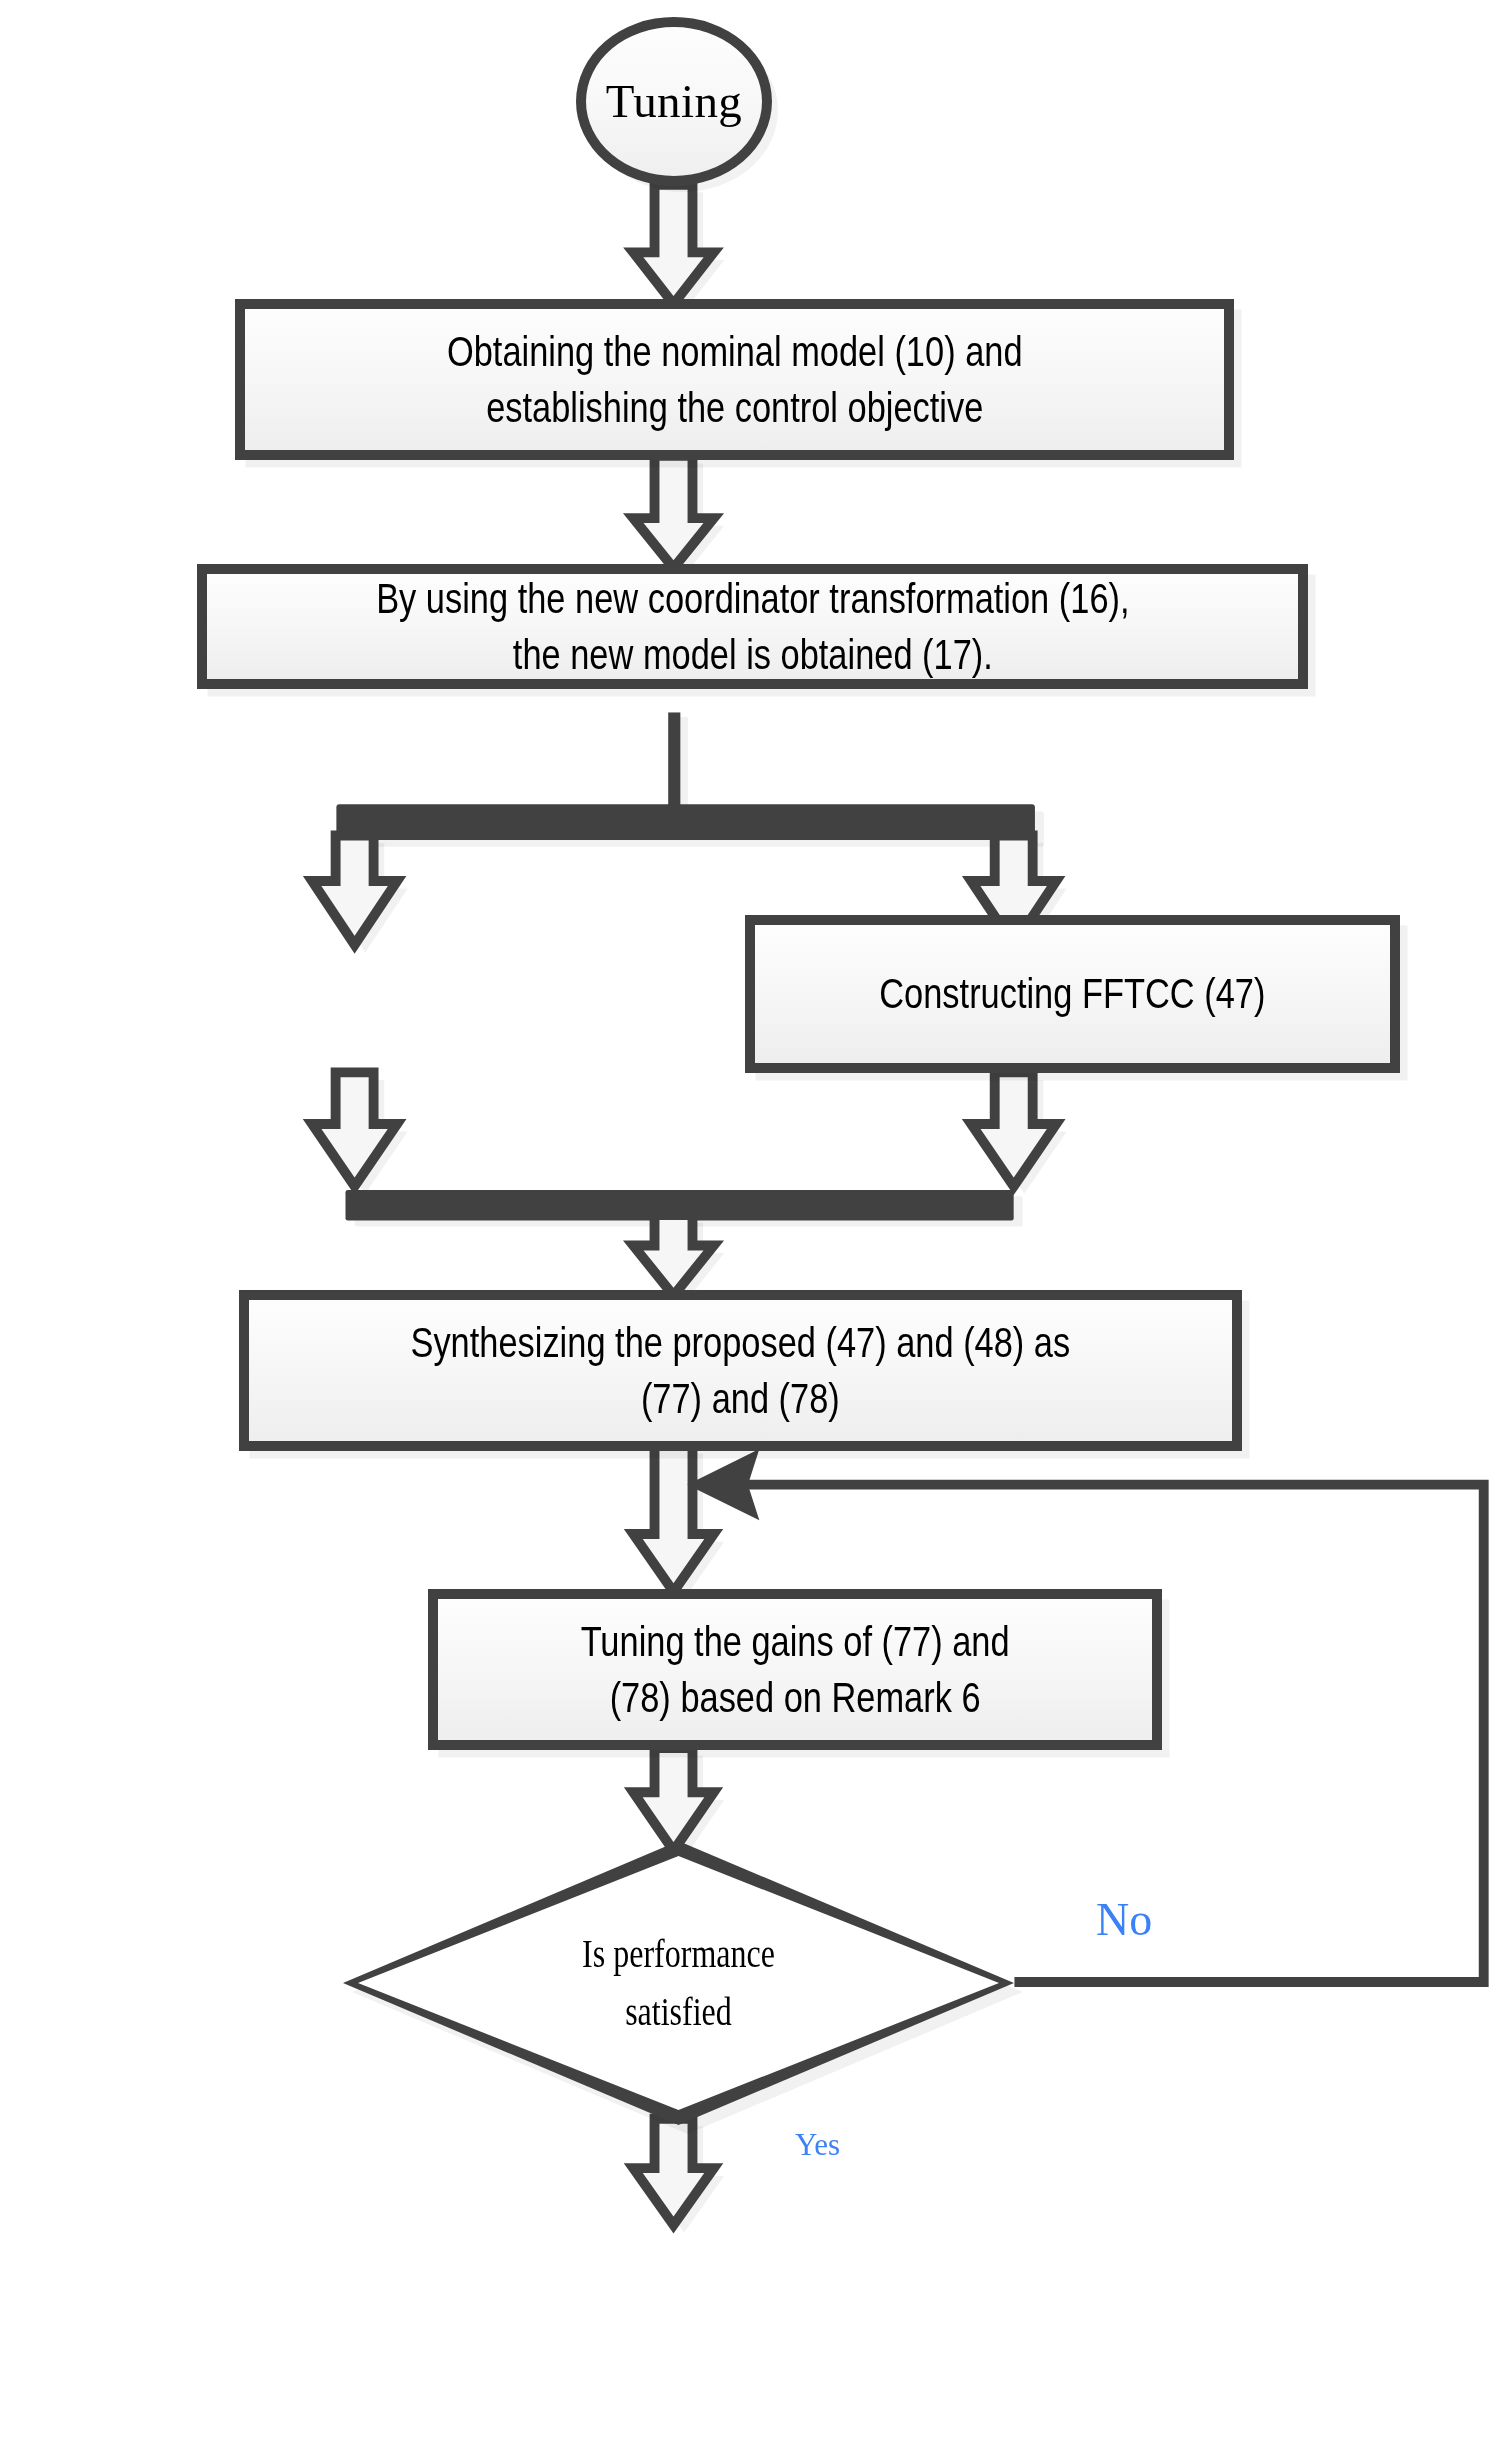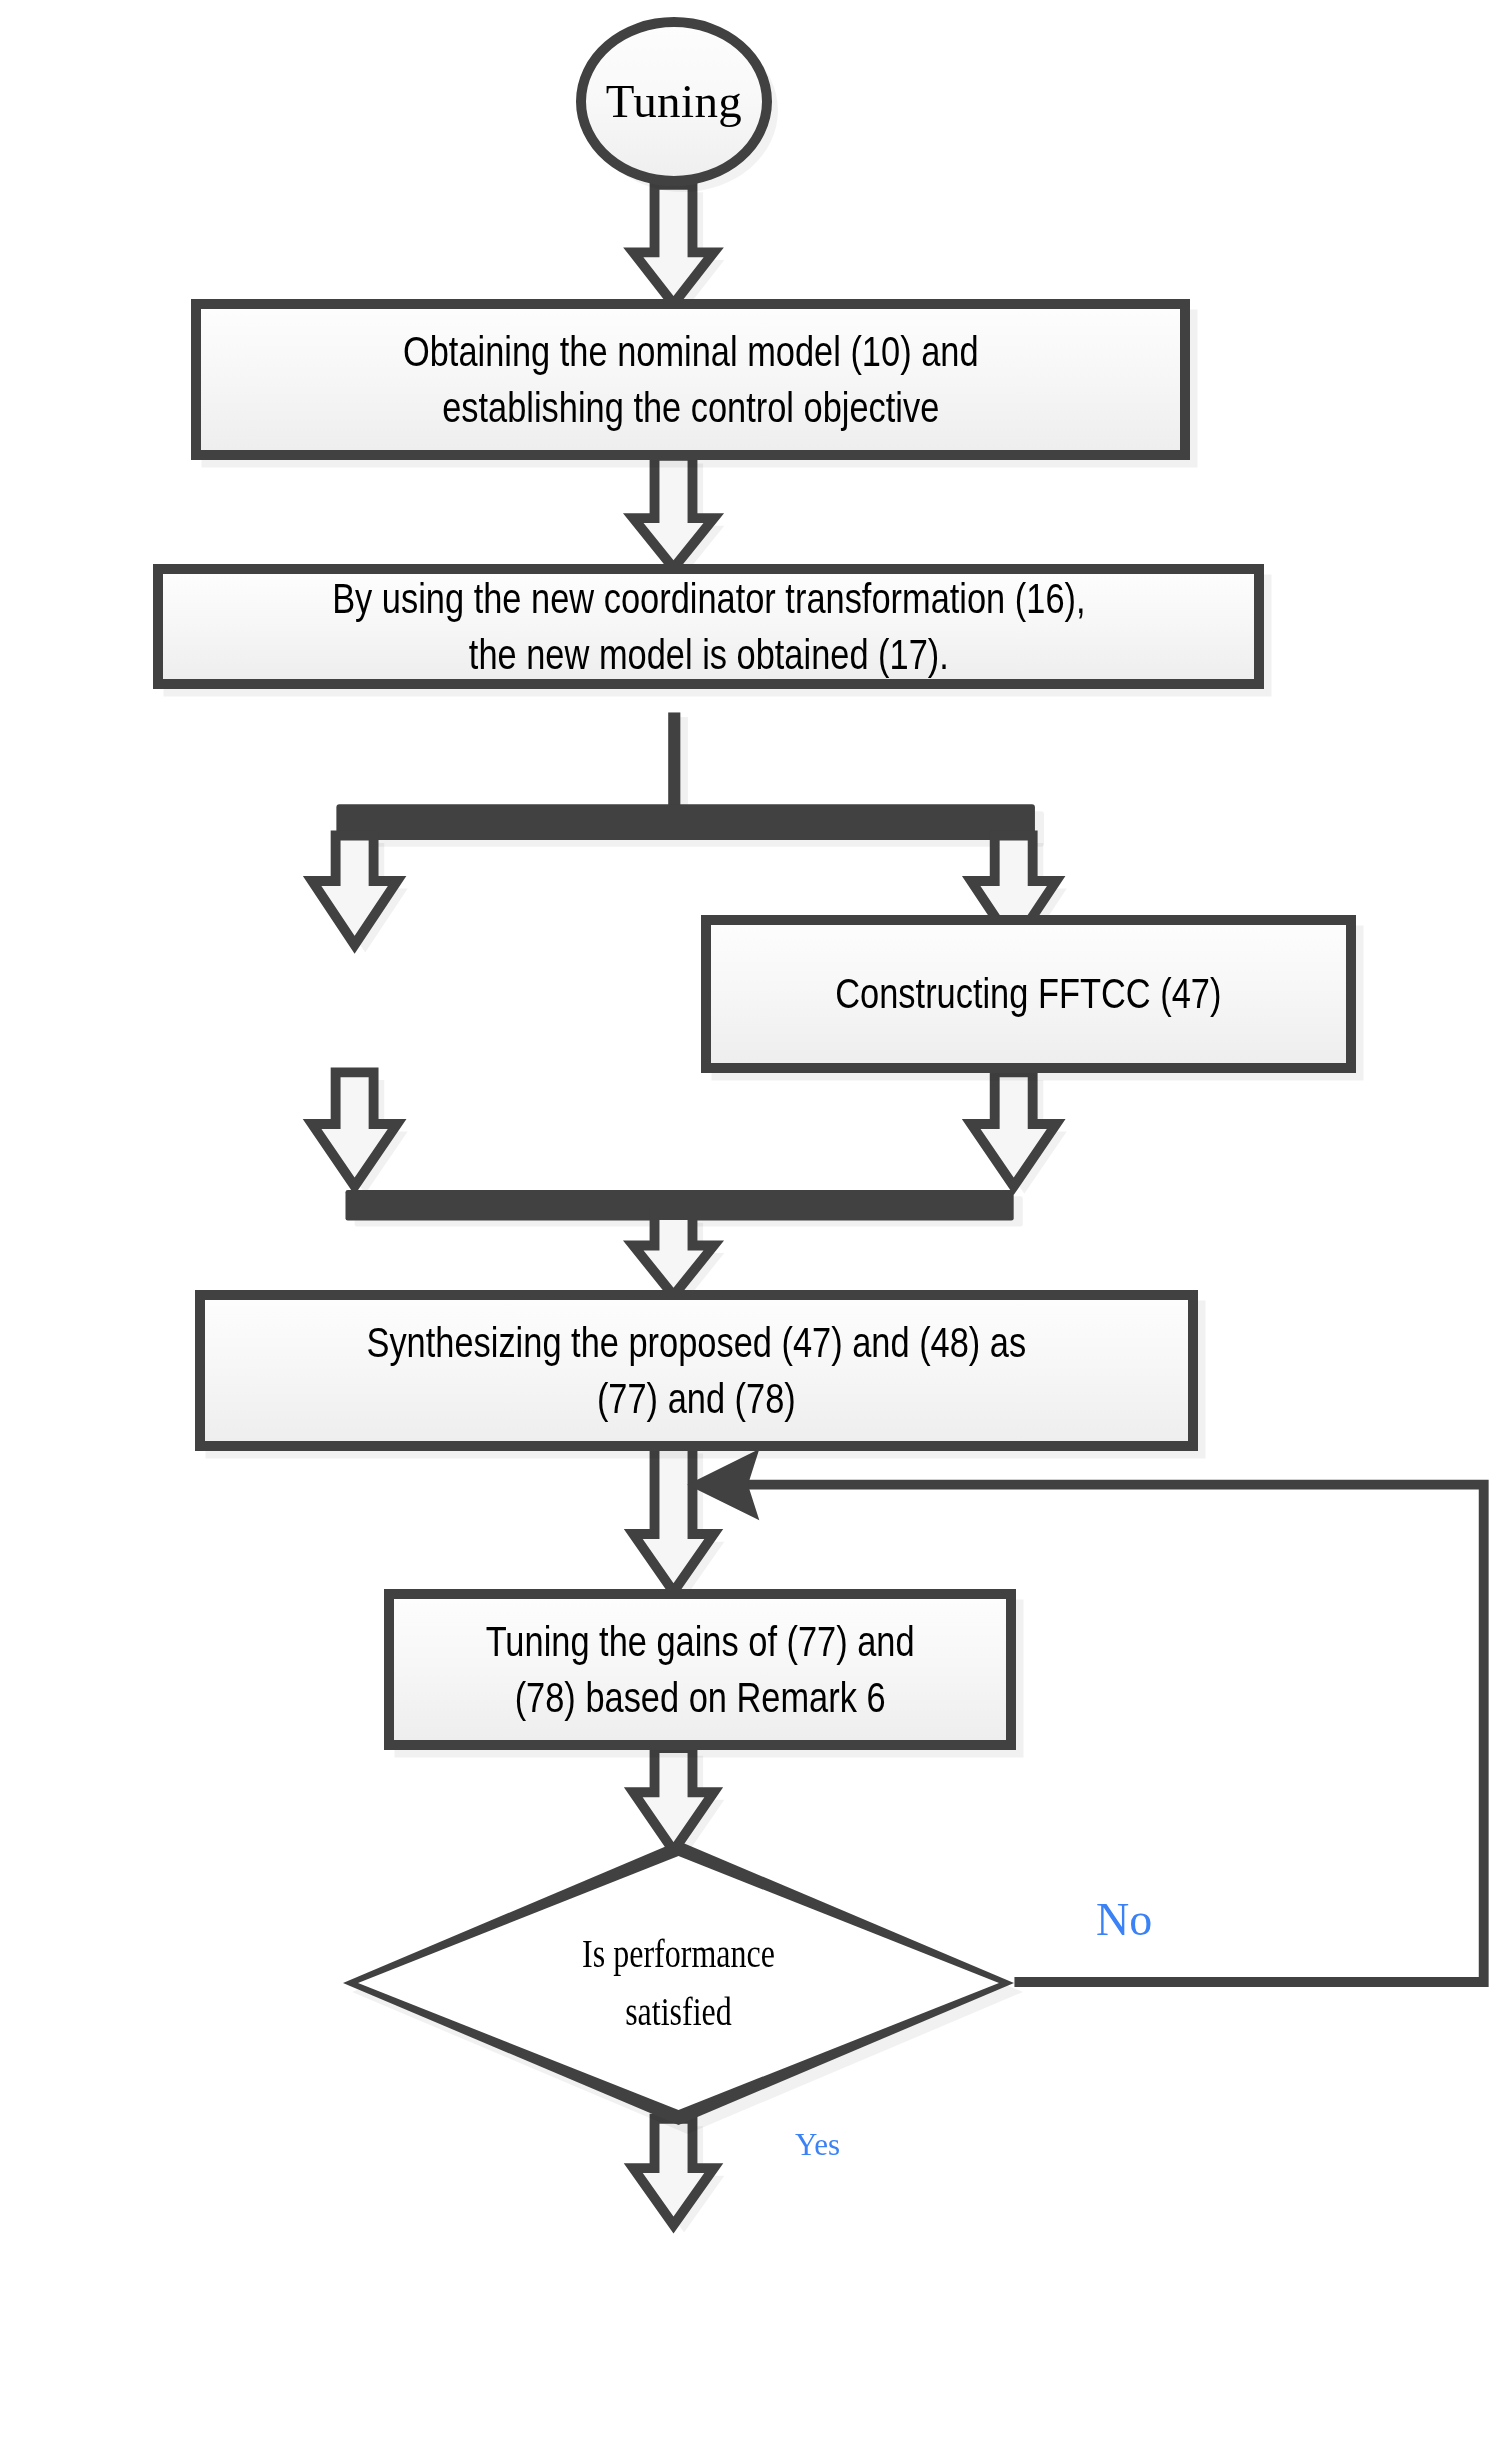--- a/index.html
+++ b/index.html
@@ -11,20 +11,21 @@
 
   
   .node{position:absolute;box-sizing:border-box;}
 
   .rect{
     border:10.6px solid #414141;
     background:linear-gradient(to bottom,#fdfdfd 0%,#f7f7f7 45%,#eeeeee 100%);
     box-shadow:9px 9px 0 -1.5px rgba(0,0,0,0.055);
     display:flex;align-items:center;justify-content:center;
     text-align:center;
+    margin-left:44px;
   }
   .rect .txt{
     font-family:"Liberation Sans", sans-serif;
     font-stretch:condensed;
     transform:scaleX(0.80);
     transform-origin:center center;
     white-space:nowrap;
     color:#000;
     line-height:1.30;
   }
@@ -187,21 +188,21 @@
     <span class="txt" style="font-size:43px;">Constructing FFTCC (47)</span>
   </div>
 
   <div class="node rect" style="left:195px;top:1290px;width:1003px;height:161px;">
     <span class="txt" style="font-size:43px;">
       <span>Synthesizing the proposed (47) and (48) as</span><br>
       <span>(77) and (78)</span>
     </span>
   </div>
 
-  <div class="node rect" style="left:384px;top:1589px;width:632px;height:161px;">
+  <div class="node rect" style="left:384px;top:1589px;width:734px;height:161px;">
     <span class="txt" style="font-size:43px;">
       <span>Tuning the gains of (77) and</span><br>
       <span>(78) based on Remark 6</span>
     </span>
   </div>
 
   <div class="diamond-wrap" style="left:343px;top:1841px;width:671px;height:284px;">
     <div class="dshadow"></div>
     <div class="dshape"></div>
     <div class="dinner"></div>

